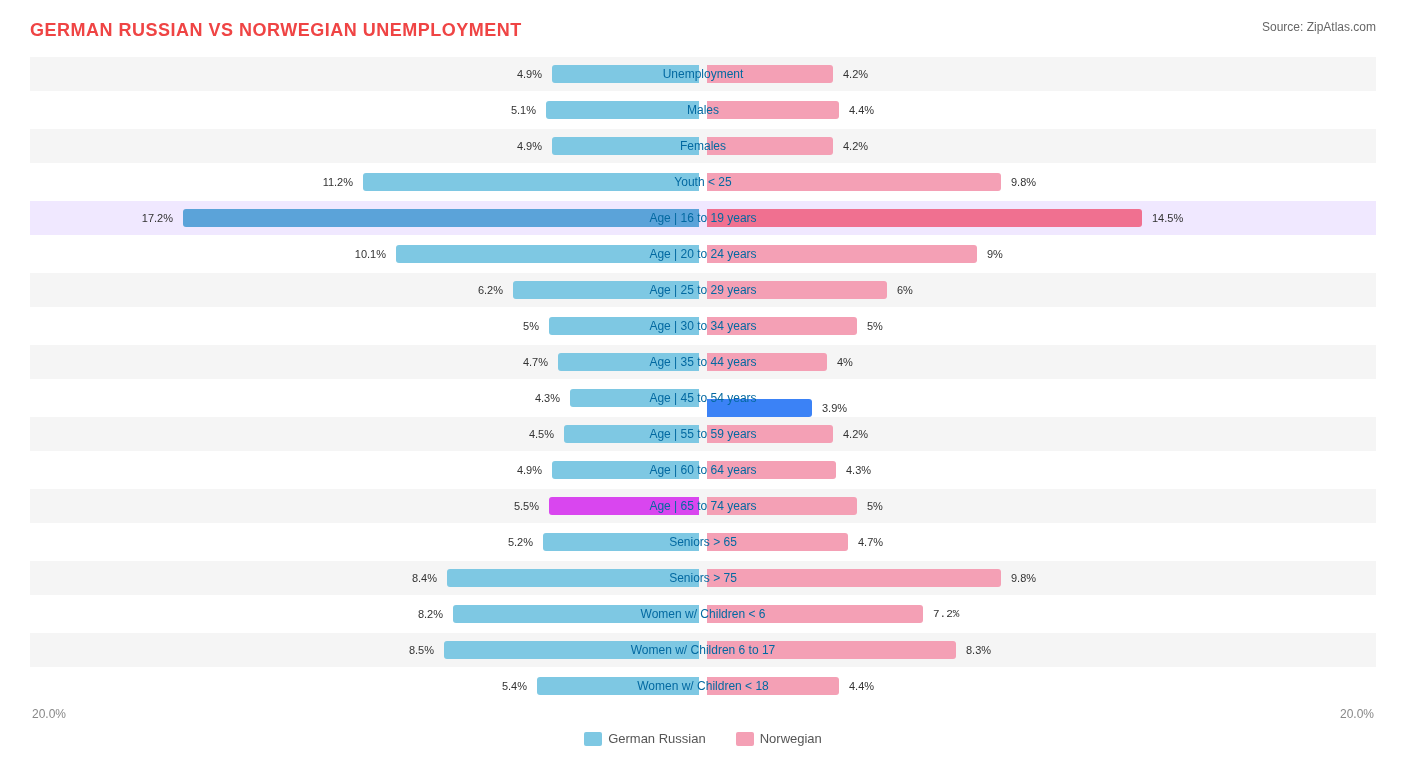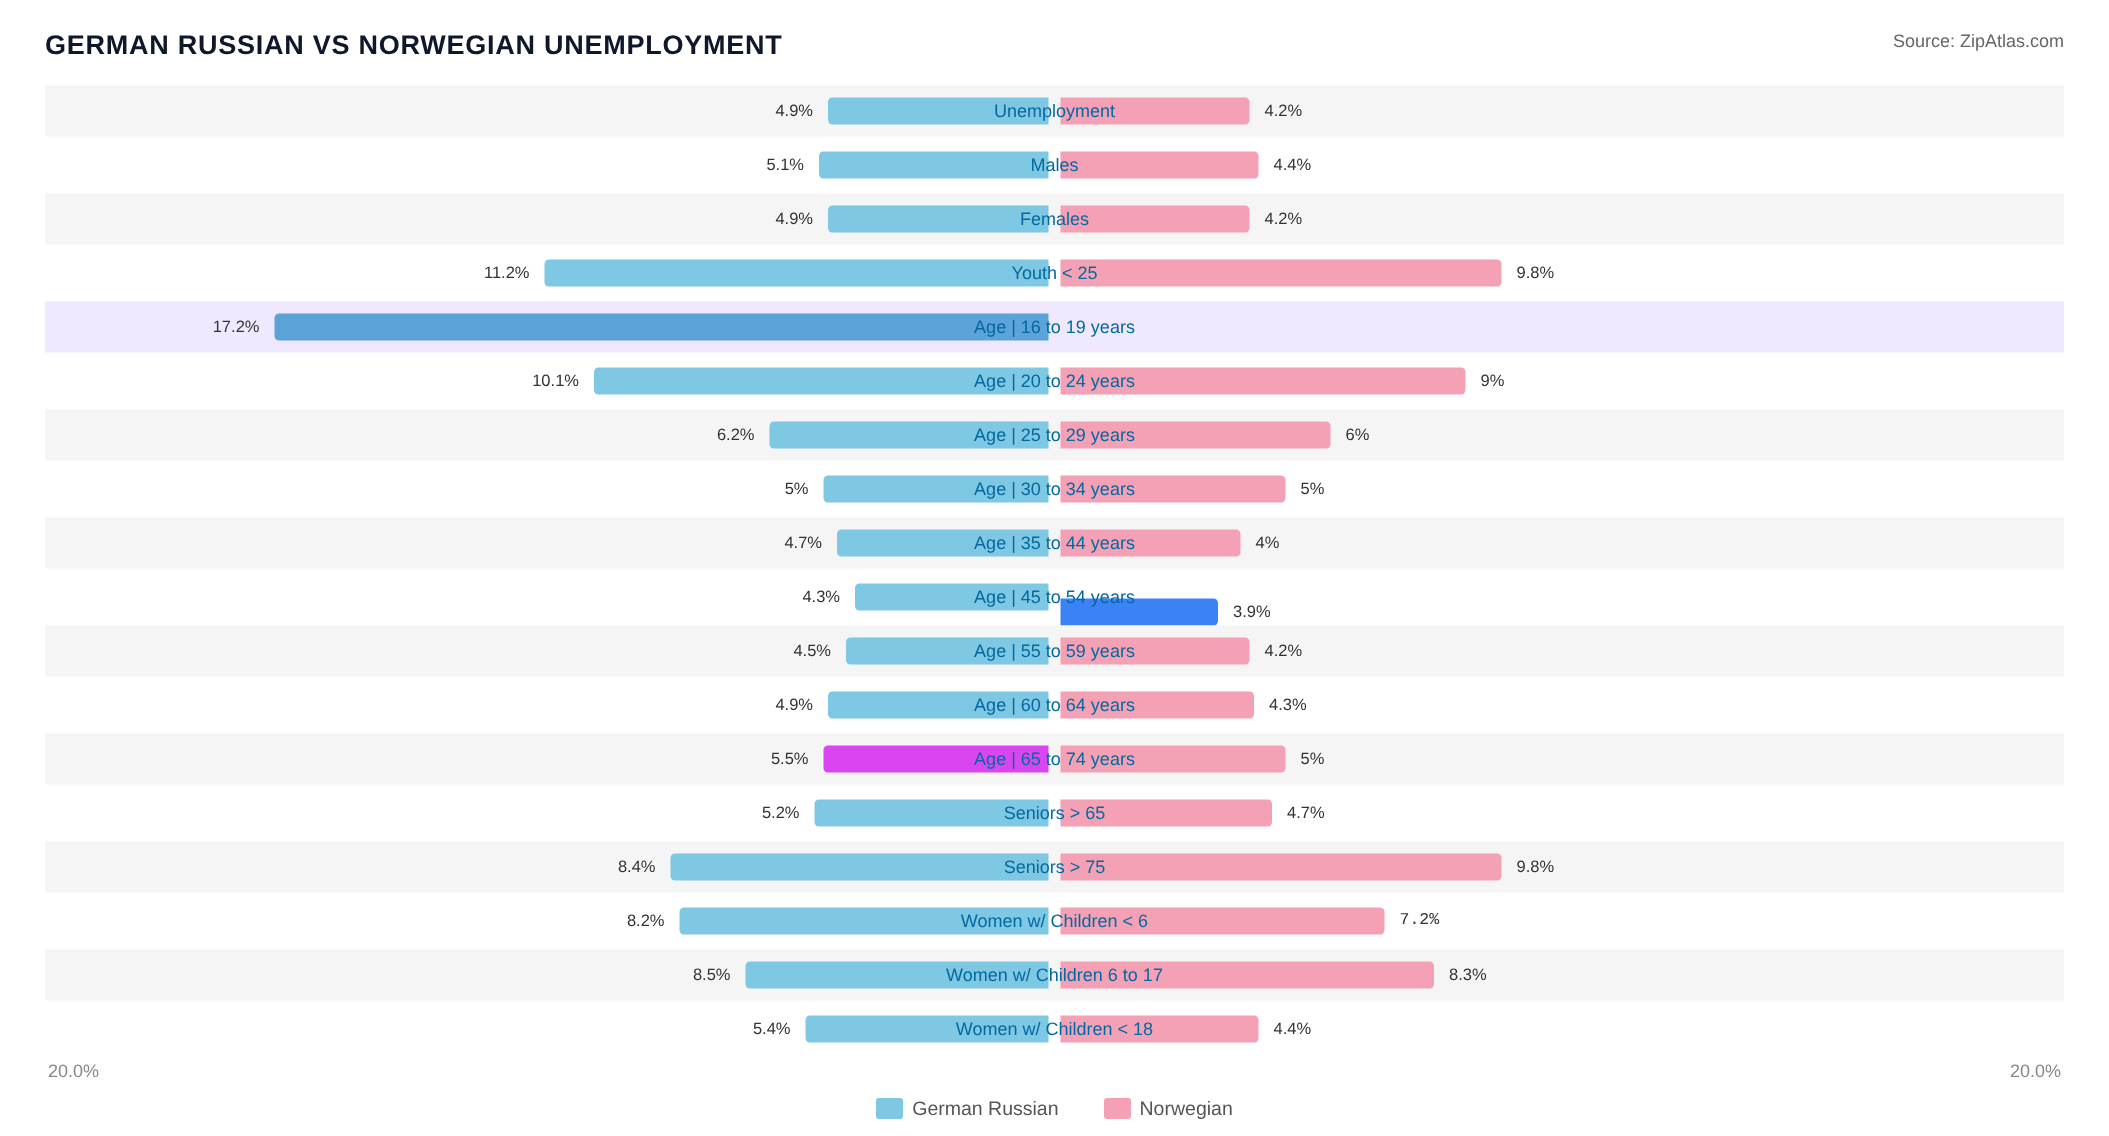--- a/index.html
+++ b/index.html
@@ -17,21 +17,21 @@
     .chart-header {
       display: flex;
       justify-content: space-between;
       align-items: flex-start;
       margin-bottom: 16px;
     }
     .chart-title {
       font-size: 18px;
       font-weight: bold;
       text-transform: uppercase;
-      color: #0f172a;
+      color: #ef4444;
       letter-spacing: 0.5px;
     }
     .chart-source {
       font-size: 12px;
       color: #666;
       text-align: right;
     }
     .chart-body {
       width: 100%;
     }
@@ -227,20 +227,25 @@
         </div>
       </div>
     </div>
       <div class="row highlight">
       <div class="left-section">
         <div class="bar-left" style="width:516px; background:#5ba3d9;">
           <span class="val-left">17.2%</span>
         </div>
       </div>
       <span class="label-center">Age | 16 to 19 years</span>
+      <div class="right-section">
+        <div class="bar-right" style="width:435px; background:#f07090;">
+          <span class="val-right">14.5%</span>
+        </div>
+      </div>
     </div>
       <div class="row">
       <div class="left-section">
         <div class="bar-left" style="width:303px; background:#7ec8e3;">
           <span class="val-left">10.1%</span>
         </div>
       </div>
       <span class="label-center">Age | 20 to 24 years</span>
       <div class="right-section">
         <div class="bar-right" style="width:270px; background:#f4a0b5;">
@@ -373,21 +378,21 @@
       </div>
       <span class="label-center">Women w/ Children &lt; 6</span>
       <div class="right-section">
         <div class="bar-right" style="width:216px; background:#f4a0b5;font-family:Liberation Mono, monospace;">
           <span class="val-right">7.2%</span>
         </div>
       </div>
     </div>
       <div class="row">
       <div class="left-section">
-        <div class="bar-left" style="width:202px; background:#7ec8e3;">
+        <div class="bar-left" style="width:255px; background:#7ec8e3;">
           <span class="val-left">8.5%</span>
         </div>
       </div>
       <span class="label-center">Women w/ Children 6 to 17</span>
       <div class="right-section">
         <div class="bar-right" style="width:249.00000000000003px; background:#f4a0b5;">
           <span class="val-right">8.3%</span>
         </div>
       </div>
     </div>

